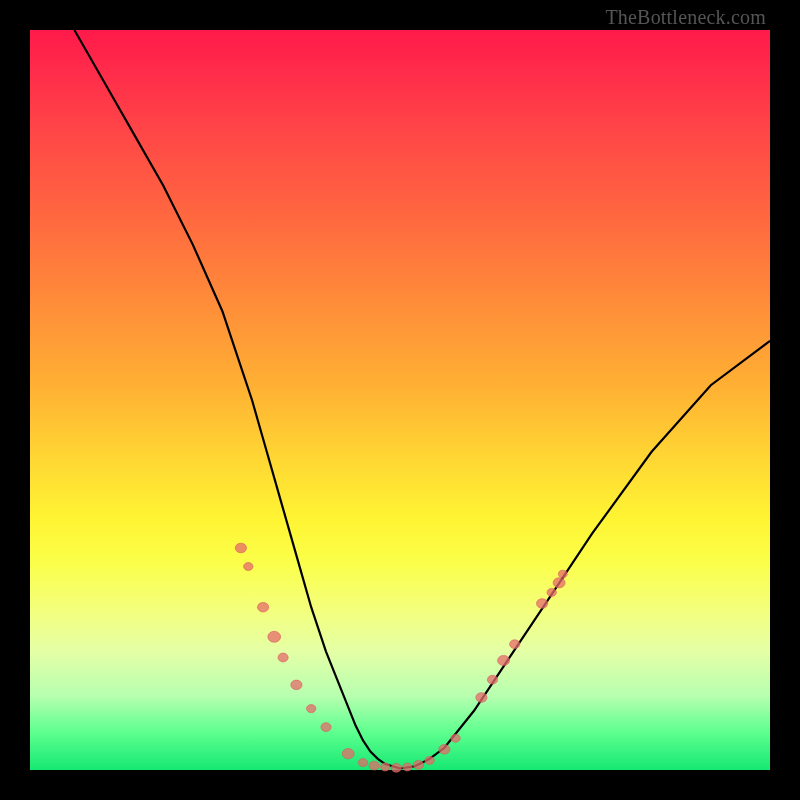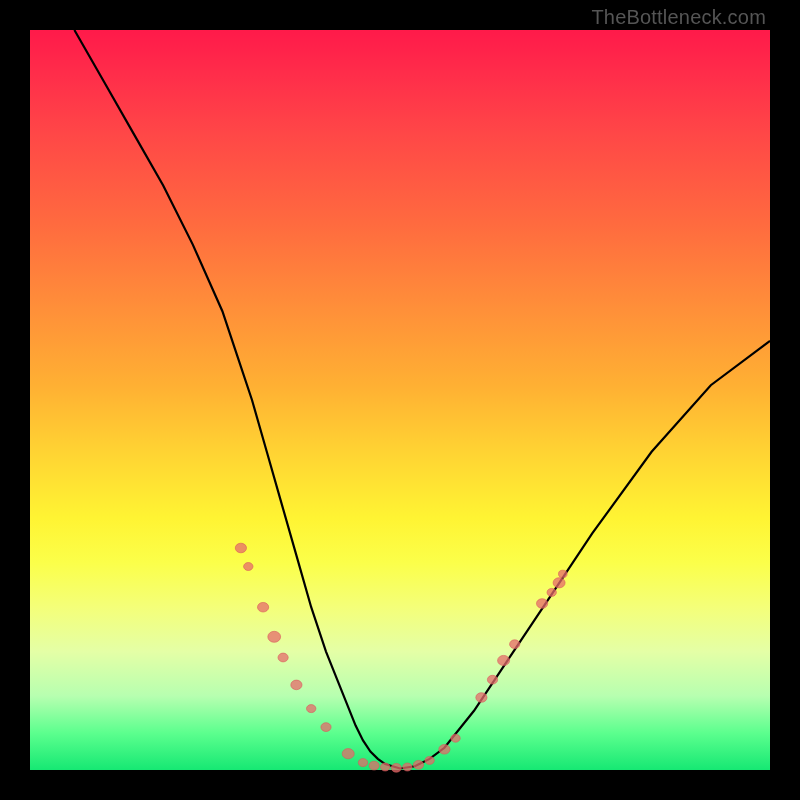--- a/index.html
+++ b/index.html
@@ -9,20 +9,21 @@
     height: 800px;
     background: #000;
     overflow: hidden;
     font-family: Arial, Helvetica, sans-serif;
   }
   .frame {
     position: relative;
     width: 800px;
     height: 800px;
     background: #000;
+    font-family: Liberation Serif, serif;
   }
   .plot-area {
     position: absolute;
     left: 30px;
     top: 30px;
     width: 740px;
     height: 740px;
     
     background: linear-gradient(to bottom,
       #ff1a4a 0%,

